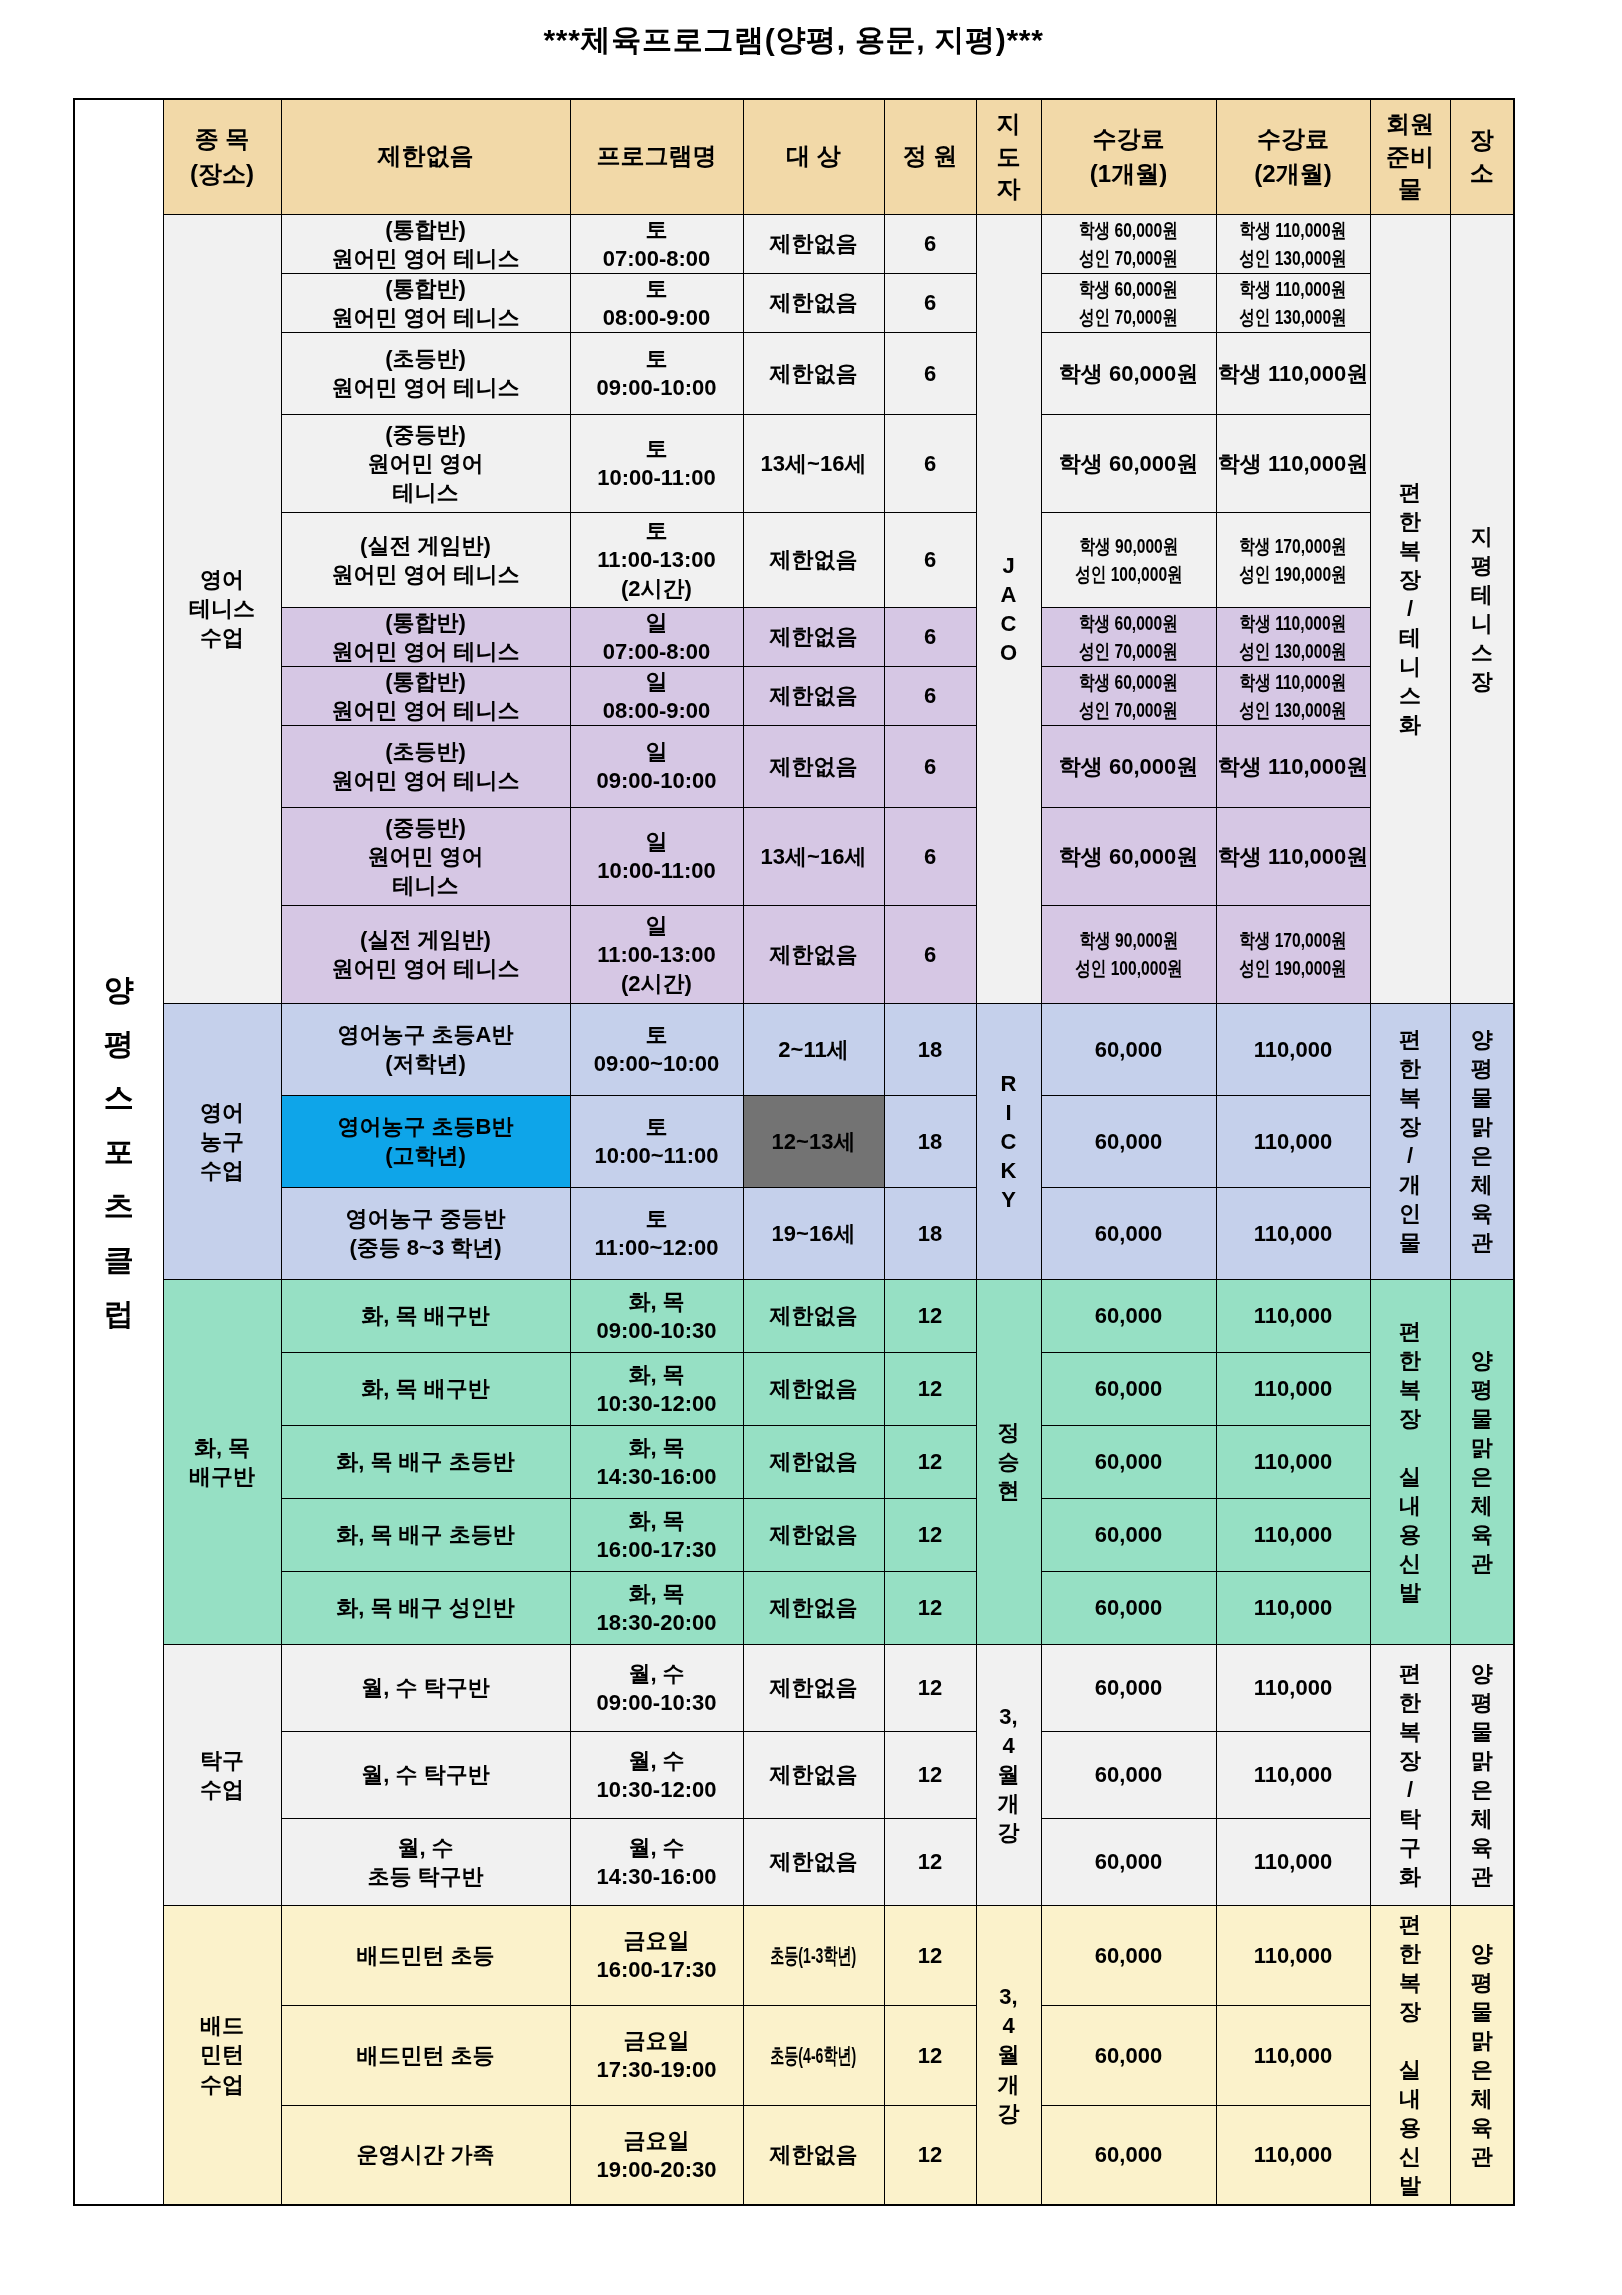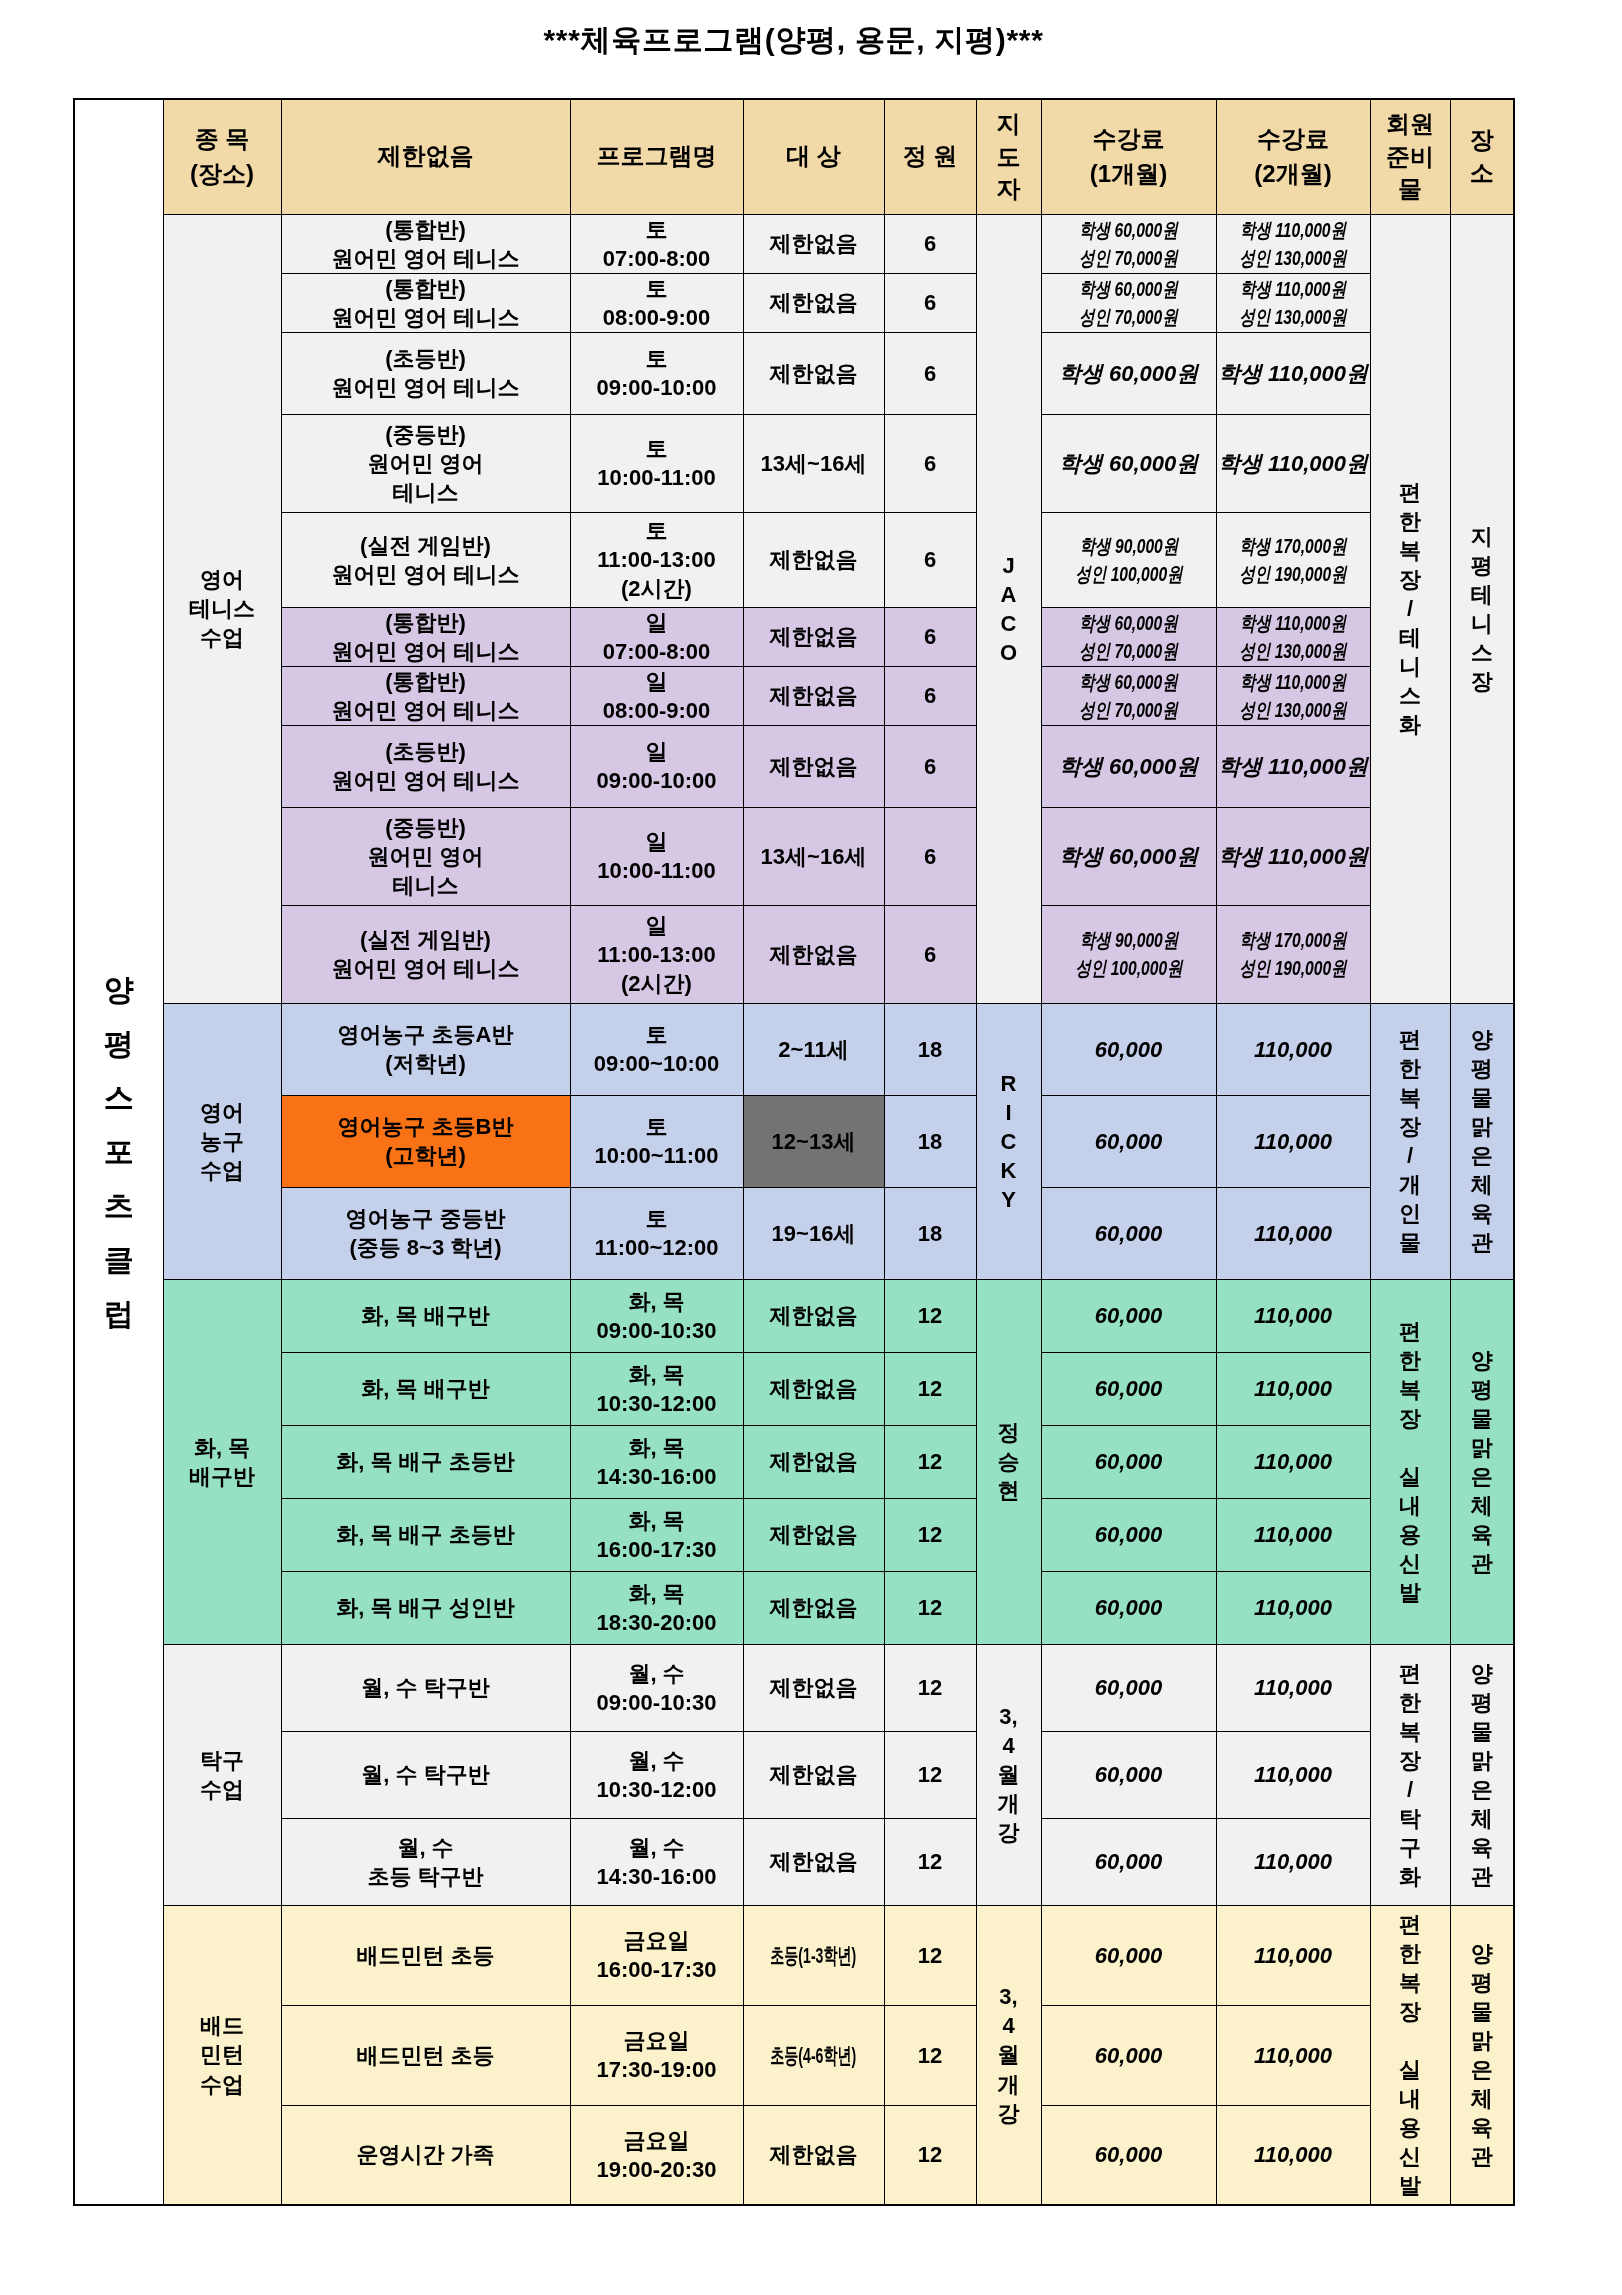--- a/index.html
+++ b/index.html
@@ -23,21 +23,21 @@
     white-space:pre-line;padding:0;font-weight:bold;overflow:hidden;
   }
   th.hdr{background:#f2d9a8;font-size:24px;line-height:1.45;}
   th.hdr.v{line-height:1.35;}
   .club{background:#ffffff;font-size:30px;line-height:1.8;}
   #schedule td{font-size:22px;line-height:1.32;}
   td.cat{font-size:23px;line-height:1.35;}
   td.instr{line-height:1.55;}
   td.prep,td.place{line-height:1.42;font-size:23px;}
   td.cap{font-size:24px;}
-  td.fee{font-size:23px;font-style:italic;}
+  td.fee{font-size:23px;}
   td.fee-m div{display:inline-block;transform:scaleX(0.78);transform-origin:center;
     font-size:20px;line-height:1.4;white-space:pre-line;}
   td.cond div{display:inline-block;transform:scaleX(0.64);transform-origin:center;
     font-size:22px;white-space:nowrap;}
 </style>
 </head>
 <body>
 
 <div class="title">***체육프로그램(양평, 용문, 지평)***</div>
 
@@ -249,21 +249,21 @@
         <td rowspan="3" class="place" style="background: rgb(197, 208, 235);">양
 평
 물
 맑
 은
 체
 육
 관</td>
       </tr>
       <tr style="height: 92px;">
-        <td style="background: #f97316; margin-left: 36px;">영어농구 초등B반
+        <td style="background: #0ea5e9; margin-left: 36px;">영어농구 초등B반
 (고학년)</td>
         <td style="background: rgb(197, 208, 235);">토
 10:00~11:00</td>
         <td style="background: #737373;">12~13세</td>
         <td class="cap" style="background: rgb(197, 208, 235);">18</td>
         <td class="fee" style="background: rgb(197, 208, 235);">60,000</td>
         <td class="fee" style="background: rgb(197, 208, 235);">110,000</td>
       </tr>
       <tr style="height: 92px;">
         <td style="background: rgb(197, 208, 235);">영어농구 중등반

